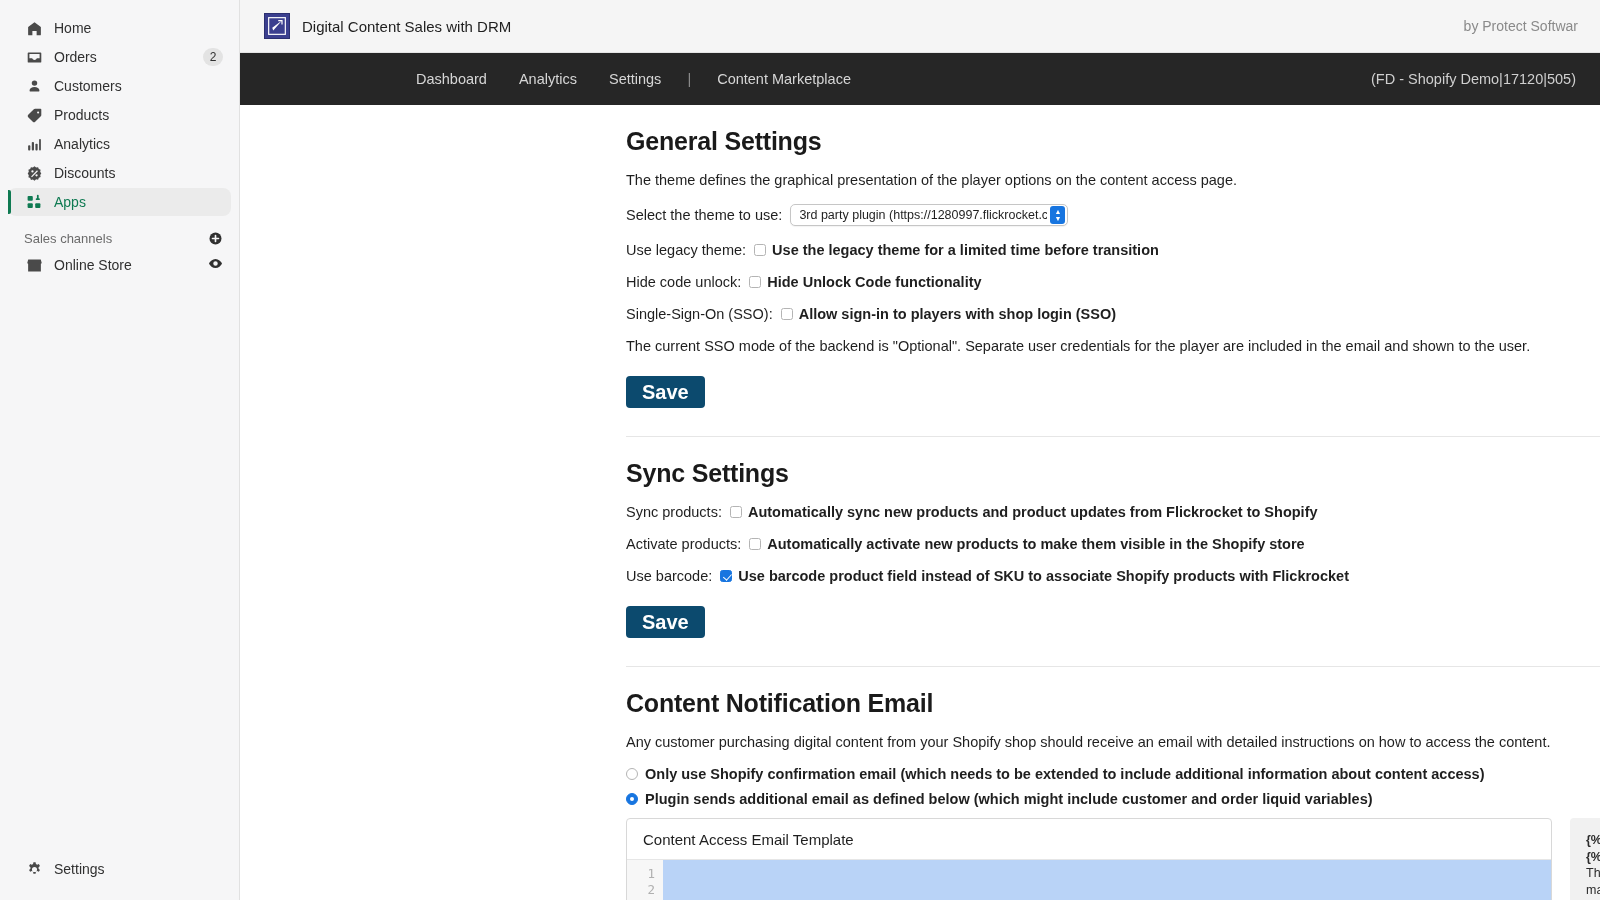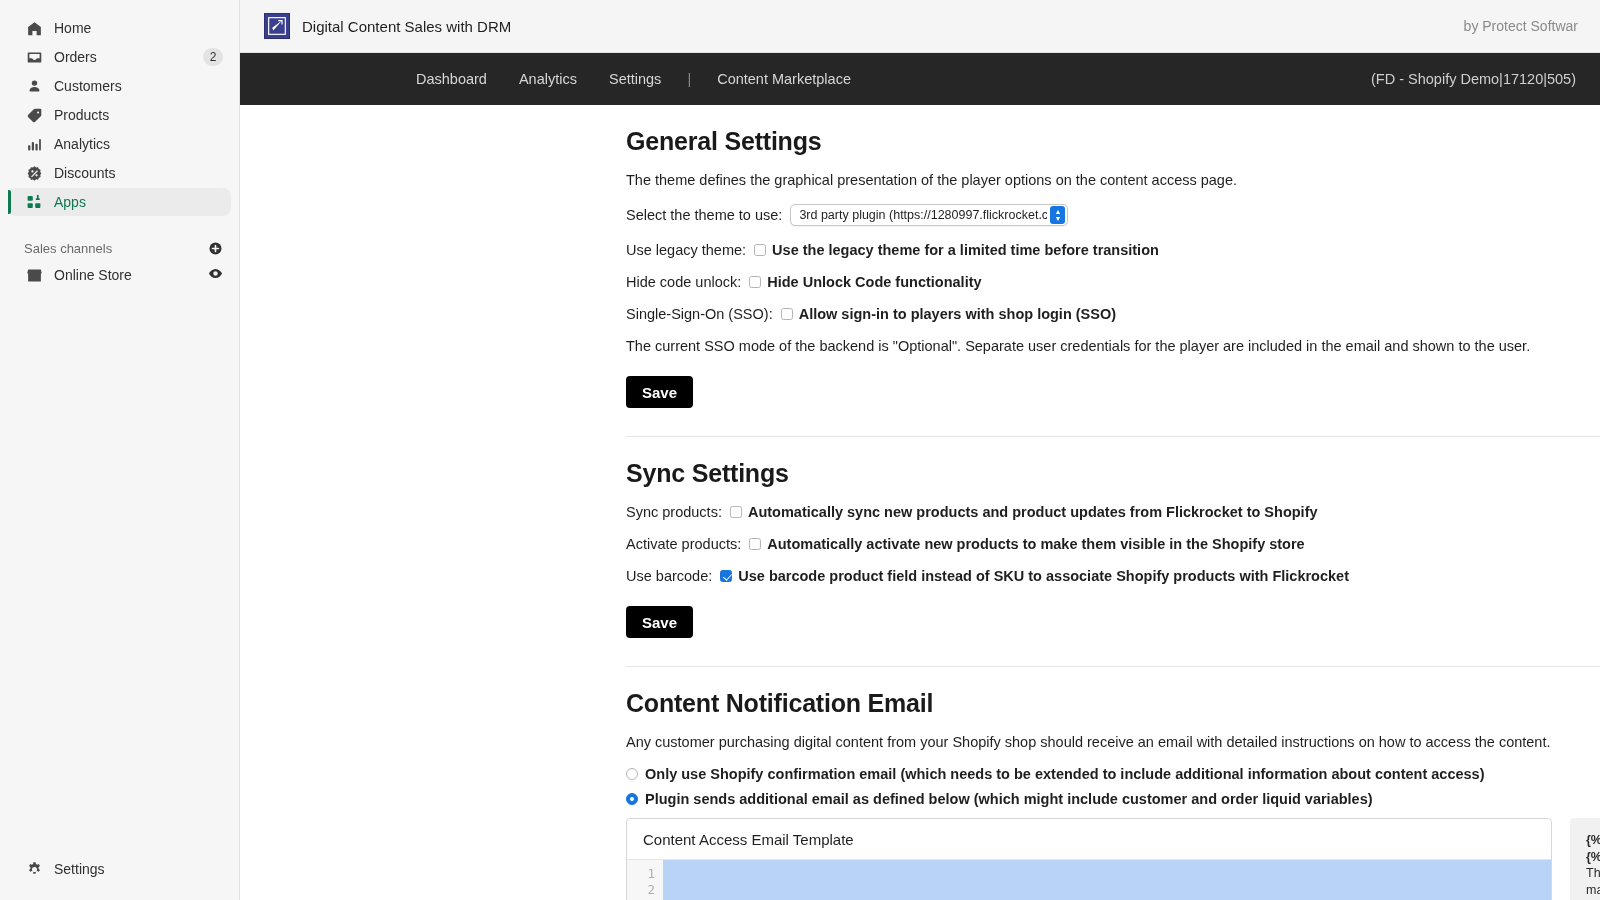--- a/index.html
+++ b/index.html
@@ -73,21 +73,21 @@
     line-height: 18px;
     text-align: center;
     padding: 0 6px;
   }
   .section-head {
     display: flex;
     align-items: center;
     justify-content: space-between;
     padding: 0 16px 0 24px;
     height: 26px;
-    margin-top: 18px;
+    margin-top: 8px;
     font-size: 13px;
     color: #6b6b6b;
   }
   .section-head .plus { color: #303030; display:flex; align-items:center; }
   .sidebar-bottom {
     position: absolute;
     bottom: 16px; left: 0; right: 0;
     padding: 0 8px;
   }
 
@@ -255,25 +255,25 @@
   input.rb:checked::after {
     content: "";
     position: absolute;
     left: 3px; top: 3px;
     width: 4px; height: 4px;
     border-radius: 50%;
     background: #fff;
   }
 
   .btn-save {
-    background: #000000;
+    background: #0c4a6e;
     color: #fff;
     border: none;
     border-radius: 4px;
-    font-size: 15px;
+    font-size: 20px;
     font-weight: 700;
     padding: 0 16px;
     height: 32px;
     cursor: pointer;
     font-family: "Liberation Sans", sans-serif;
     margin-top: 6px;
   }
 
   .divider {
     border: none;

